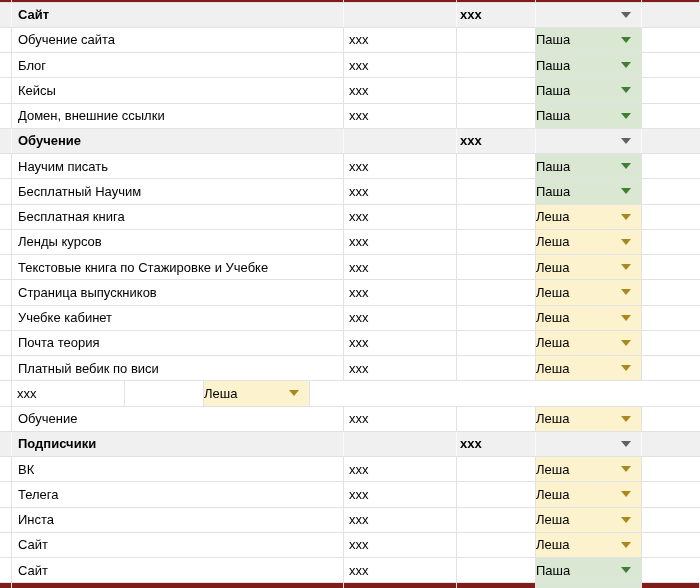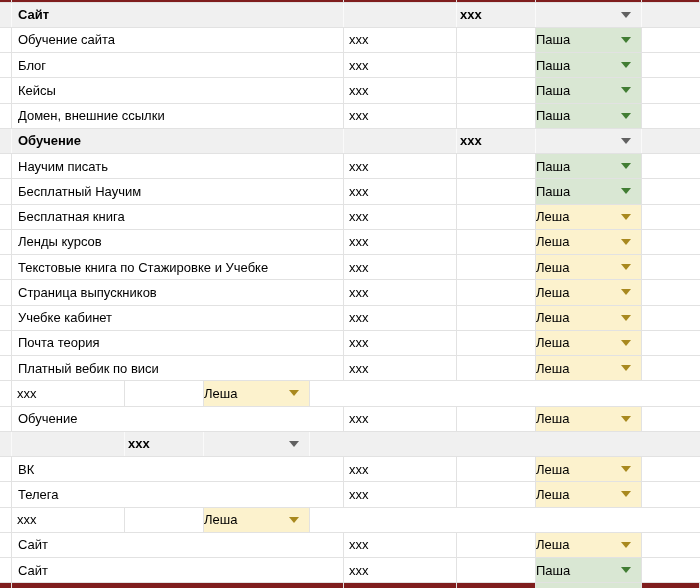--- a/index.html
+++ b/index.html
@@ -204,20 +204,21 @@
       <div class="row">
         <div class="c gutter"></div>
         <div class="c name">Обучение</div>
         <div class="c val">ххх</div>
         <div class="c bval bold"></div>
         <div class="c sel" style="background: rgb(252, 242, 205);">Леша<div class="arrow" style="border-top-color: rgb(168, 137, 31);"></div></div>
         <div class="c end"></div>
       </div>
       <div class="row section">
         <div class="c gutter"></div>
+        <div class="c name bold">Подписчики</div>
         <div class="c val"></div>
         <div class="c bval bold">ххх</div>
         <div class="c sel">
           <div class="arrow" style="border-top-color: rgb(97, 97, 97);"></div>
         </div>
         <div class="c end"></div>
       </div>
       <div class="row">
         <div class="c gutter"></div>
         <div class="c name">ВК</div>
@@ -229,20 +230,21 @@
       <div class="row">
         <div class="c gutter"></div>
         <div class="c name">Телега</div>
         <div class="c val">ххх</div>
         <div class="c bval bold"></div>
         <div class="c sel" style="background: rgb(252, 242, 205);">Леша<div class="arrow" style="border-top-color: rgb(168, 137, 31);"></div></div>
         <div class="c end"></div>
       </div>
       <div class="row">
         <div class="c gutter"></div>
+        <div class="c name">Инста</div>
         <div class="c val">ххх</div>
         <div class="c bval bold"></div>
         <div class="c sel" style="background: rgb(252, 242, 205);">Леша<div class="arrow" style="border-top-color: rgb(168, 137, 31);"></div></div>
         <div class="c end"></div>
       </div>
       <div class="row">
         <div class="c gutter"></div>
         <div class="c name">Сайт</div>
         <div class="c val">ххх</div>
         <div class="c bval bold"></div>

